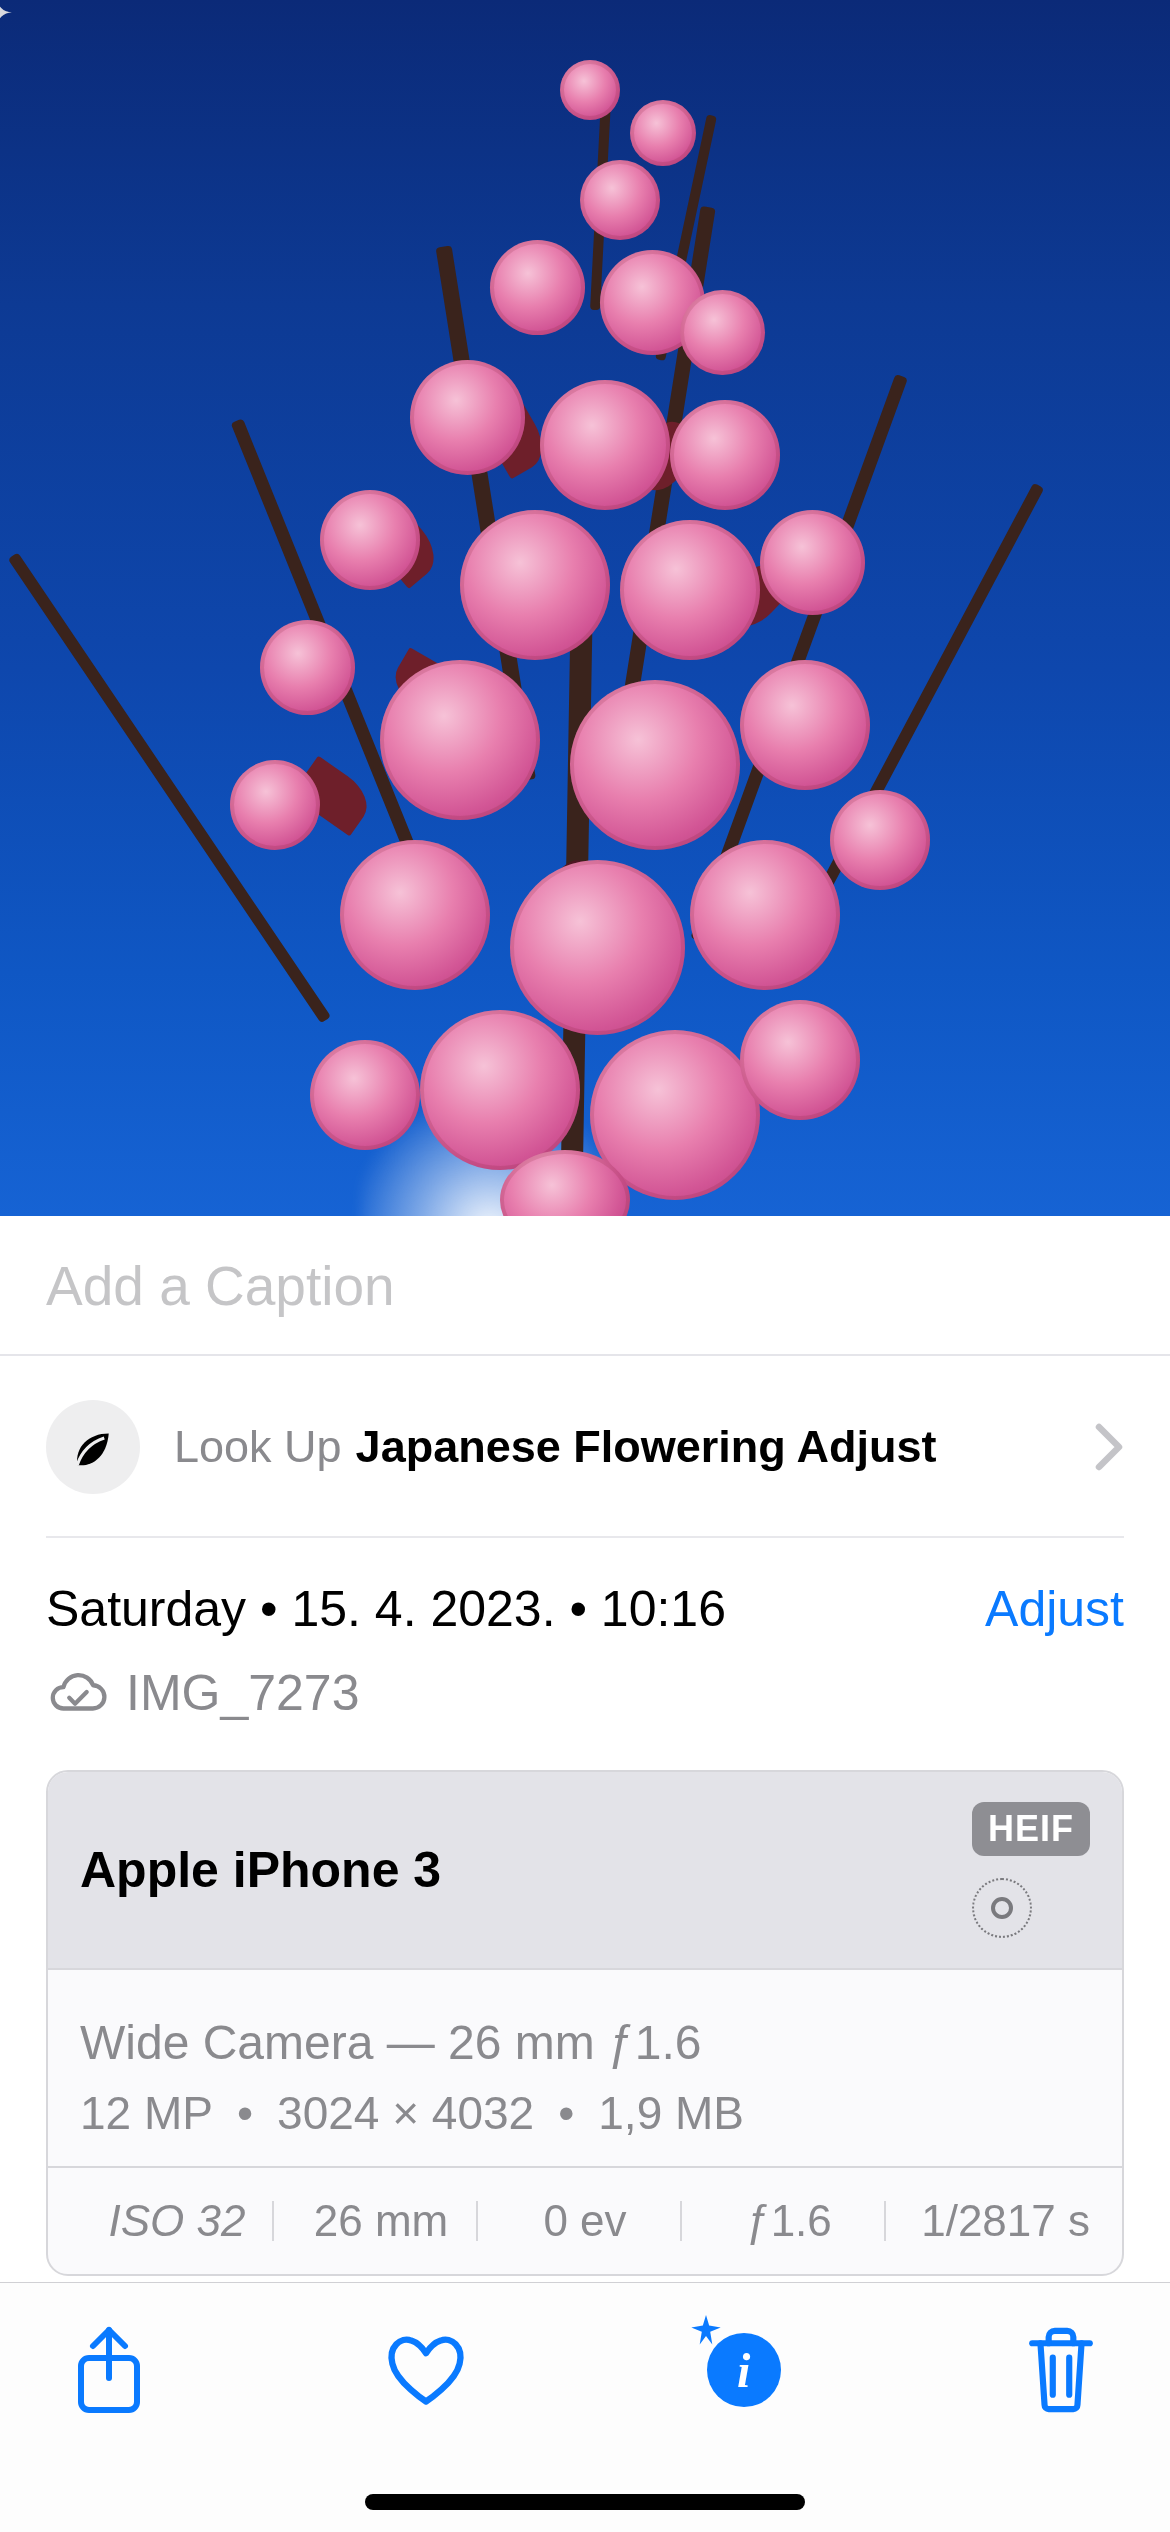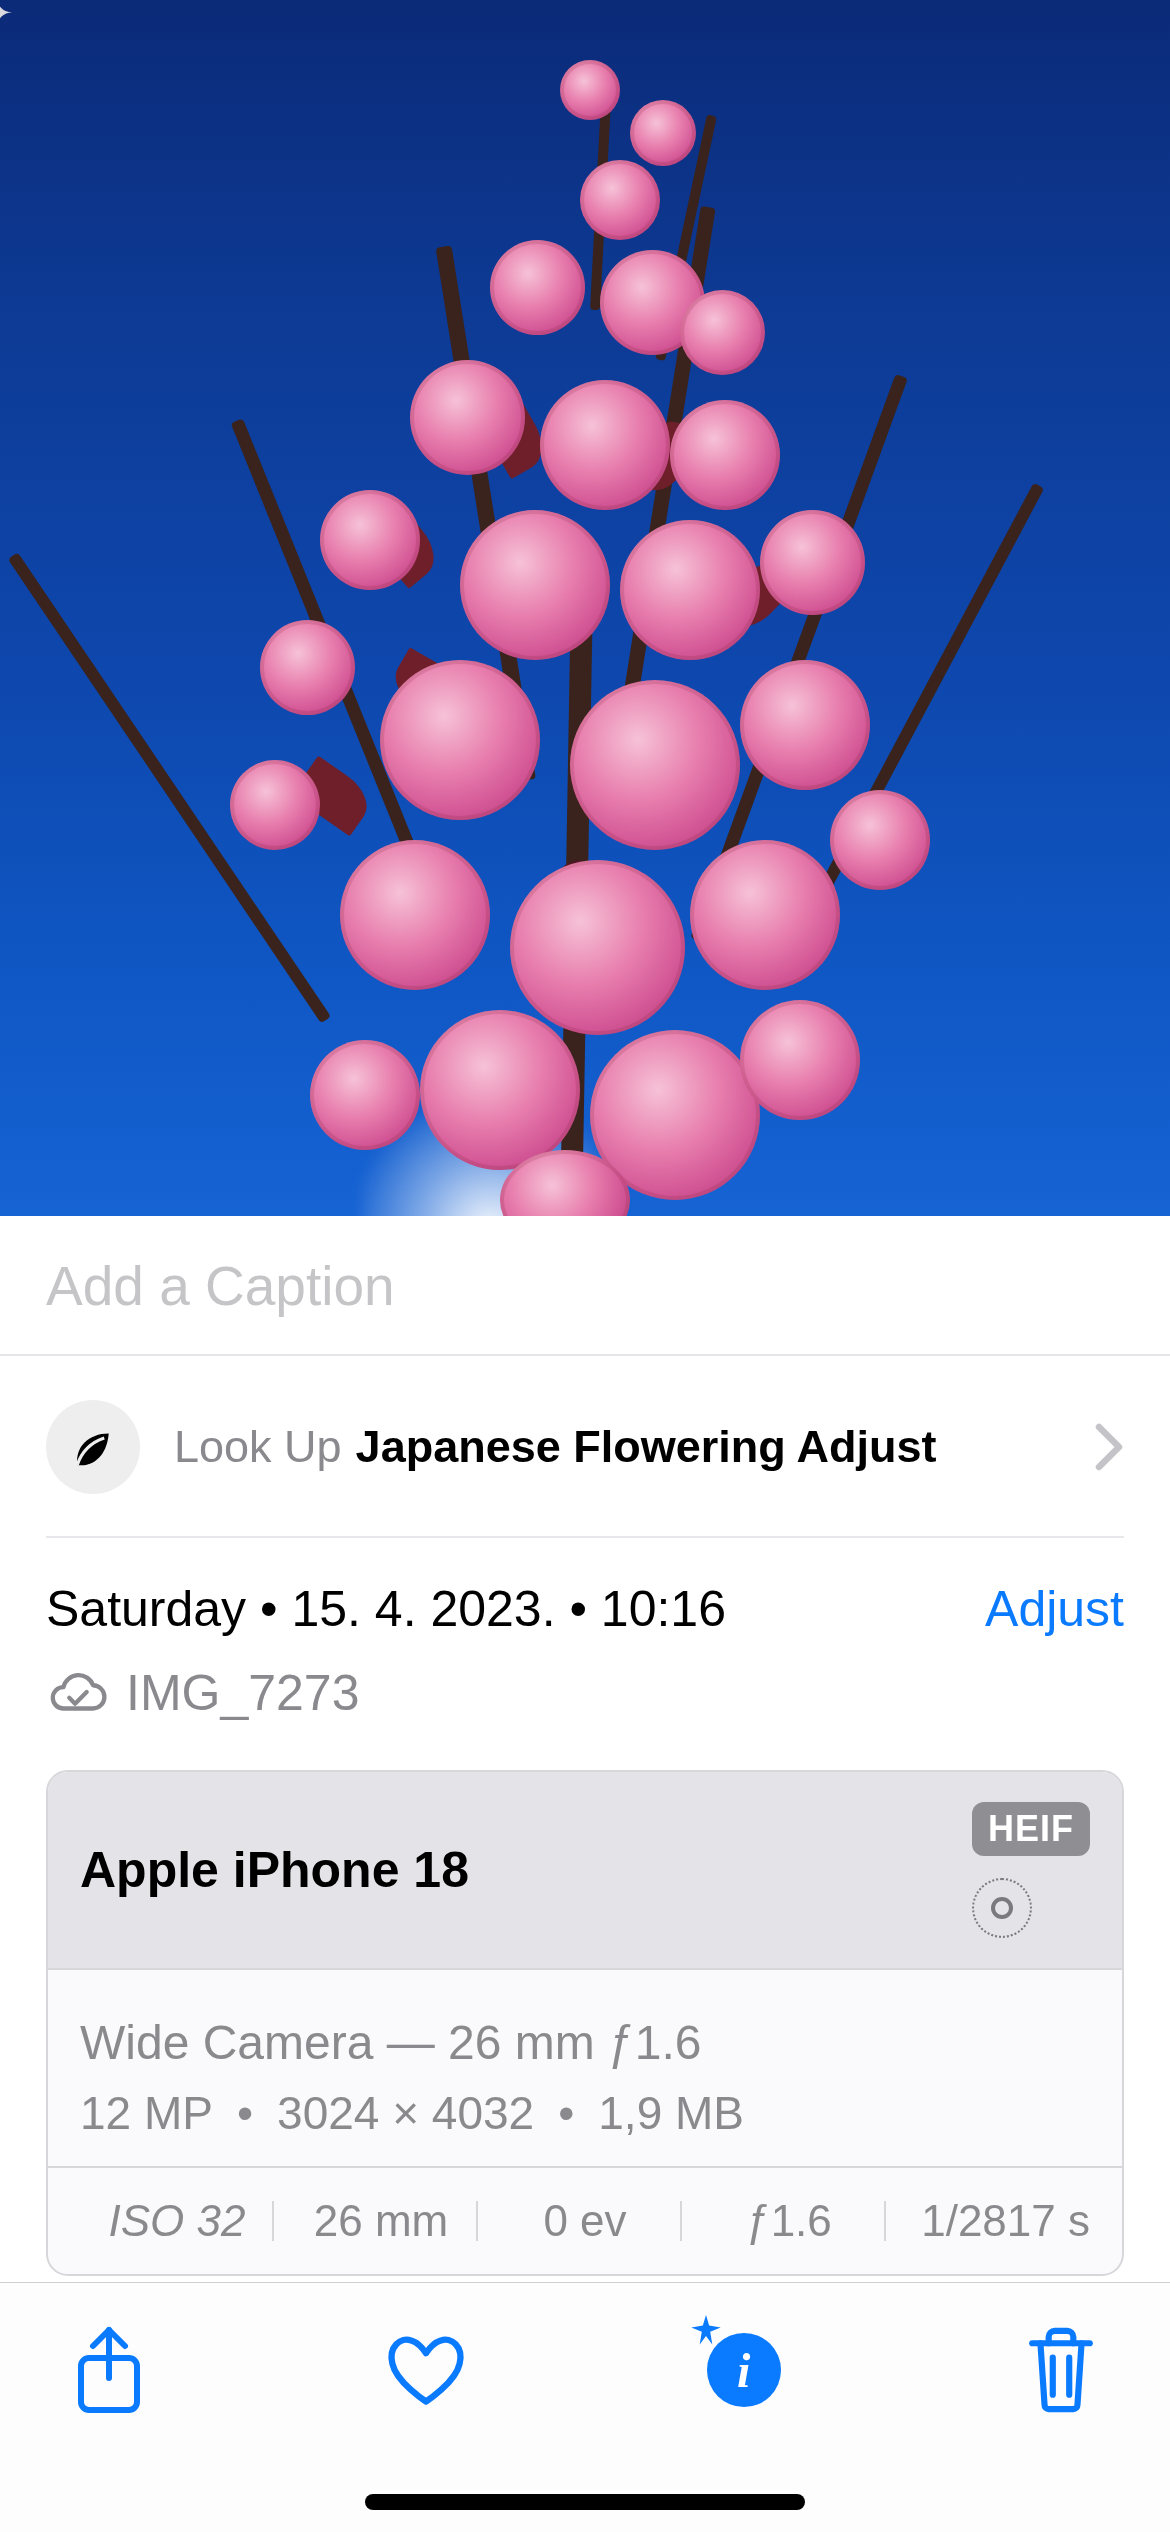--- a/index.html
+++ b/index.html
@@ -261,21 +261,21 @@
         <svg width="62" height="48" viewBox="0 0 32 24" fill="none" stroke="#8a8a8e" stroke-width="2.2" stroke-linecap="round" stroke-linejoin="round">
           <path d="M9 20h15a6 6 0 0 0 .3-12A8 8 0 0 0 9 9a5.5 5.5 0 0 0 0 11z"></path>
           <path d="M12 14.5l3 3 6-6"></path>
         </svg>
       </span>
       <span class="file-name">IMG_7273</span>
     </div>
 
     <div class="card">
       <div class="card-head">
-        <div class="device">Apple iPhone 18</div>
+        <div class="device">Apple iPhone 3</div>
         <div class="badges">
           <div class="heif">HEIF</div>
           <div class="lens-badge">
               <div class="inner"></div>
             </div>
         </div>
       </div>
       <div class="card-body">
         <div class="lens-line">Wide Camera — 26 mm ƒ1.6</div>
         <div class="dim-line">

